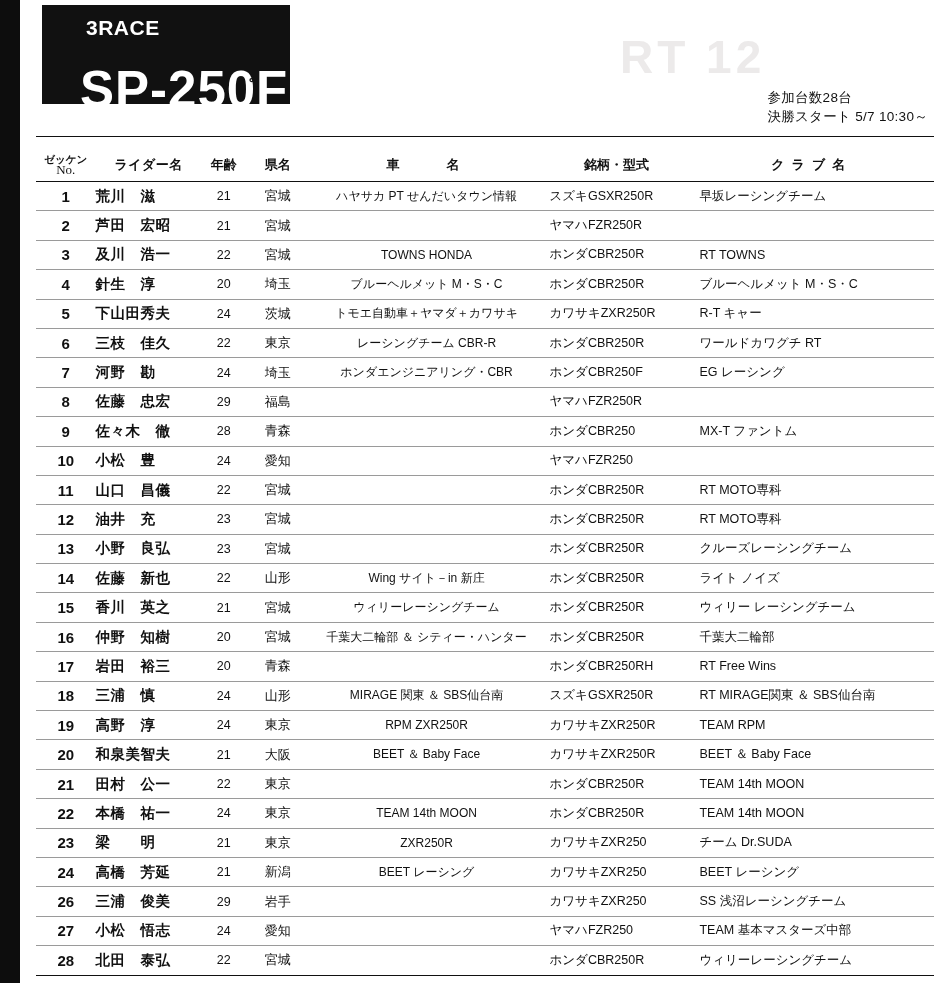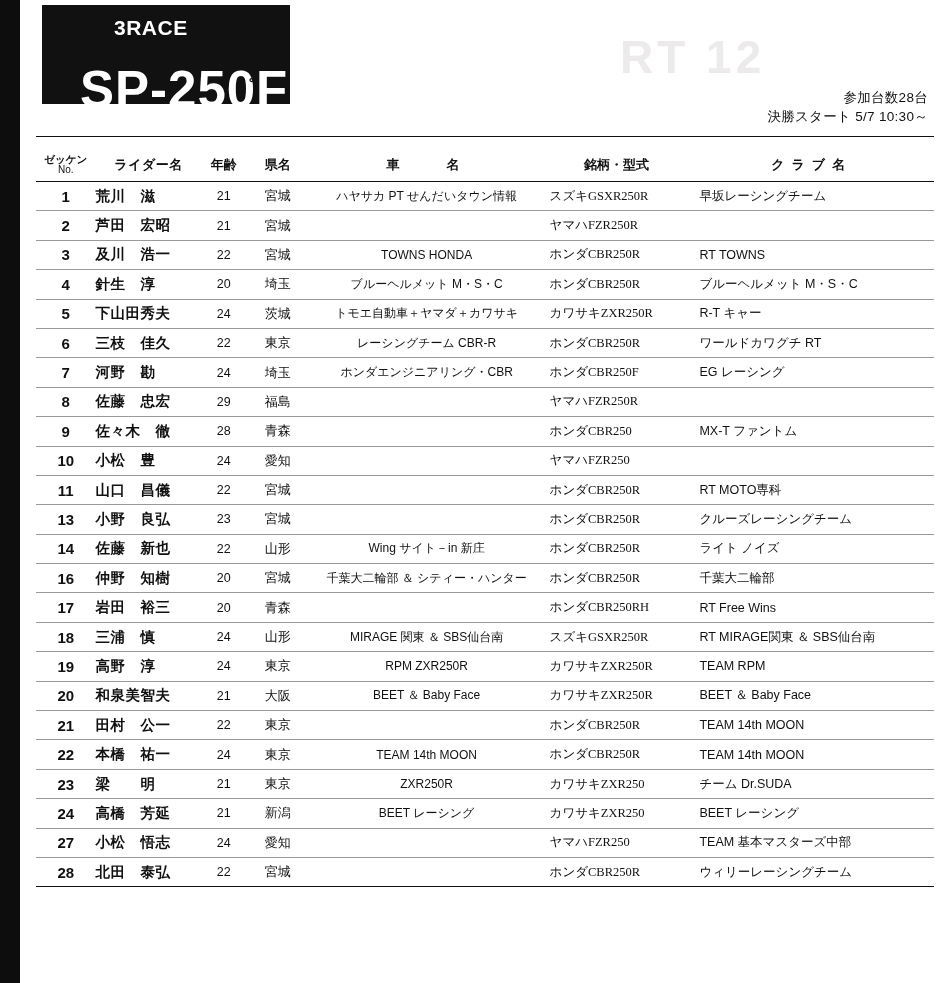--- a/index.html
+++ b/index.html
@@ -34,21 +34,20 @@
     width: 248px; height: 99px;
     background: #111111;
     color: #ffffff;
   }
   #race-label {
     position: absolute;
     left: 44px; top: 11px;
     font-size: 21px;
     font-weight: bold;
     letter-spacing: 0.5px;
-    margin-left: 28px;
   }
   #class-name {
     position: absolute;
     left: 38px; top: 55px;
     font-size: 51px;
     font-weight: bold;
     letter-spacing: 1px;
   }
   #class-mark {
     position: absolute;
@@ -62,21 +61,21 @@
     left: 600px; top: 30px;
     font-size: 46px;
     font-weight: bold;
     color: #eceaea;
     letter-spacing: 4px;
     user-select: none;
   }
   #meta {
     position: absolute;
     right: 22px; top: 88px;
-    text-align: right;
+    text-align: left;
     font-size: 13.5px;
     line-height: 19px;
     letter-spacing: 0.3px;
   }
   
   #entry-table {
     position: absolute;
     left: 16px; top: 136px;
     width: 898px;
     border-collapse: collapse;
@@ -103,26 +102,26 @@
     white-space: nowrap;
   }
   #entry-table tbody tr:last-child td {
     border-bottom: 1.4px solid #111;
   }
   .c-no      { width: 62px;  text-align: center; font-weight: bold; font-size: 15px; }
   .c-rider   { width: 108px; font-weight: bold; font-size: 14.5px; letter-spacing: 0.5px; margin-top: 15px;}
   .c-age     { width: 46px;  text-align: center; font-size: 12.5px; }
   .c-pref    { width: 66px;  text-align: center; font-size: 13px; }
   .c-machine { width: 236px; text-align: center; font-size: 12px; }
-  .c-model   { width: 142px; text-align: left;   font-size: 12.5px; padding-left: 6px !important; font-family: Liberation Serif, serif; }
+  .c-model   { width: 142px; text-align: left;   font-size: 12.5px; padding-left: 6px !important; }
   .c-club    { width: 238px; text-align: left;   font-size: 12.5px; padding-left: 10px !important; }
   .th-club   { letter-spacing: 7px; }
   .th-machine{ letter-spacing: 7px; }
   
-  .hdr-sub { display:block; font-size: 10px; font-weight: normal; margin-top: -1px;}
+  .hdr-sub { display:block; font-size: 13px; font-weight: normal; margin-top: -1px; font-family: Liberation Serif, serif;}
 </style>
 </head>
 <body>
 
 <div id="left-edge"></div>
 
 <div id="page">
 
   <div id="ghost-text">RT 12</div>
 
@@ -246,36 +245,54 @@
         <tr>
           <td class="c-no">11</td>
           <td class="c-rider">山口　昌儀</td>
           <td class="c-age">22</td>
           <td class="c-pref">宮城</td>
           <td class="c-machine"></td>
           <td class="c-model">ホンダCBR250R</td>
           <td class="c-club">RT MOTO専科</td>
         </tr>
         <tr>
+          <td class="c-no">12</td>
+          <td class="c-rider">油井　充</td>
+          <td class="c-age">23</td>
+          <td class="c-pref">宮城</td>
+          <td class="c-machine"></td>
+          <td class="c-model">ホンダCBR250R</td>
+          <td class="c-club">RT MOTO専科</td>
+        </tr>
+        <tr>
           <td class="c-no">13</td>
           <td class="c-rider">小野　良弘</td>
           <td class="c-age">23</td>
           <td class="c-pref">宮城</td>
           <td class="c-machine"></td>
           <td class="c-model">ホンダCBR250R</td>
           <td class="c-club">クルーズレーシングチーム</td>
         </tr>
         <tr>
           <td class="c-no">14</td>
           <td class="c-rider">佐藤　新也</td>
           <td class="c-age">22</td>
           <td class="c-pref">山形</td>
           <td class="c-machine">Wing サイト－in 新庄</td>
           <td class="c-model">ホンダCBR250R</td>
           <td class="c-club">ライト ノイズ</td>
+        </tr>
+        <tr>
+          <td class="c-no">15</td>
+          <td class="c-rider">香川　英之</td>
+          <td class="c-age">21</td>
+          <td class="c-pref">宮城</td>
+          <td class="c-machine">ウィリーレーシングチーム</td>
+          <td class="c-model">ホンダCBR250R</td>
+          <td class="c-club">ウィリー レーシングチーム</td>
         </tr>
         <tr>
           <td class="c-no">16</td>
           <td class="c-rider">仲野　知樹</td>
           <td class="c-age">20</td>
           <td class="c-pref">宮城</td>
           <td class="c-machine">千葉大二輪部 ＆ シティー・ハンター</td>
           <td class="c-model">ホンダCBR250R</td>
           <td class="c-club">千葉大二輪部</td>
         </tr>
@@ -345,20 +362,29 @@
         <tr>
           <td class="c-no">24</td>
           <td class="c-rider">高橋　芳延</td>
           <td class="c-age">21</td>
           <td class="c-pref">新潟</td>
           <td class="c-machine">BEET レーシング</td>
           <td class="c-model">カワサキZXR250</td>
           <td class="c-club">BEET レーシング</td>
         </tr>
         <tr>
+          <td class="c-no">26</td>
+          <td class="c-rider">三浦　俊美</td>
+          <td class="c-age">29</td>
+          <td class="c-pref">岩手</td>
+          <td class="c-machine"></td>
+          <td class="c-model">カワサキZXR250</td>
+          <td class="c-club">SS 浅沼レーシングチーム</td>
+        </tr>
+        <tr>
           <td class="c-no">27</td>
           <td class="c-rider">小松　悟志</td>
           <td class="c-age">24</td>
           <td class="c-pref">愛知</td>
           <td class="c-machine"></td>
           <td class="c-model">ヤマハFZR250</td>
           <td class="c-club">TEAM 基本マスターズ中部</td>
         </tr>
         <tr>
           <td class="c-no">28</td>

